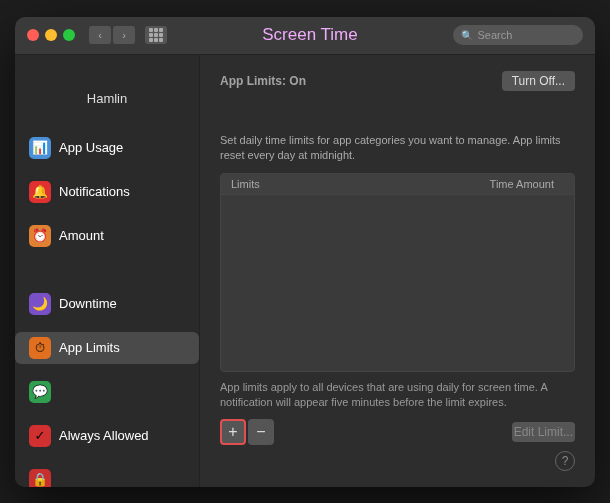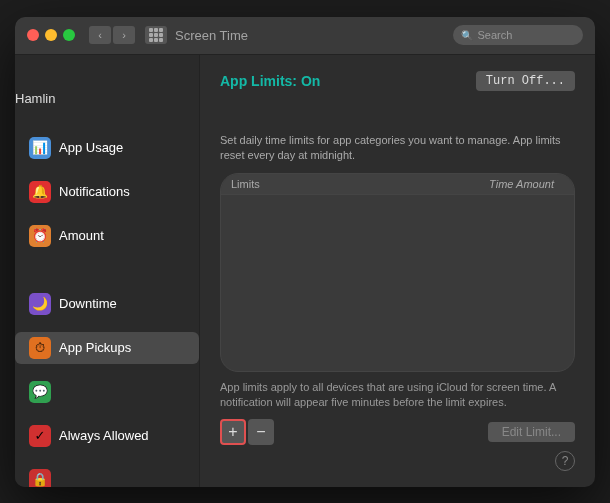--- a/index.html
+++ b/index.html
@@ -72,22 +72,23 @@
       display: flex;
       align-items: center;
       justify-content: center;
       color: #aaa;
       font-size: 11px;
       cursor: pointer;
       margin-left: 2px;
     }
     .title-text {
       flex: 1;
-      color: #a3a3a3;
-      font-size: 13px;
+      text-align: center;
+      color: #f0abfc;
+      font-size: 17px;
       font-weight: 500;
     }
     .search-bar {
       width: 130px;
       height: 20px;
       background: #555;
       border-radius: 10px;
       display: flex;
       align-items: center;
       padding: 0 8px;
@@ -106,20 +107,21 @@
       display: flex;
       flex: 1;
       overflow: hidden;
     }
     
     .sidebar {
       width: 185px;
       background: #2a2a2a;
       display: flex;
       flex-direction: column;
+      align-items: center;
       padding: 16px 0 10px 0;
       border-right: 1px solid #222;
       flex-shrink: 0;
       gap: 12px;
     }
     .avatar {
       width: 64px;
       height: 64px;
       border-radius: 50%;
       background: #888;
@@ -201,61 +203,60 @@
       flex-direction: column;
       overflow: hidden;
     }
     .content-header {
       display: flex;
       align-items: center;
       justify-content: space-between;
       margin-bottom: 6px;
     }
     .app-limits-title {
-      color: #14b8a6;
-      font-size: 14px;
+      color: #a3a3a3;
+      font-size: 12px;
       font-weight: 600;
     }
     .turn-off-btn {
       background: #555;
       border: none;
       border-radius: 4px;
       color: #ddd;
       font-size: 12px;
       padding: 3px 10px;
       cursor: pointer;
-      font-family: Liberation Mono, monospace;
     }
     .subtitle-text {
       color: #aaa;
       font-size: 11px;
       line-height: 1.4;
       margin-bottom: 10px;
       margin-top: 36px;
     }
     .table-container {
       flex: 1;
       background: #3a3a3a;
-      border-radius: 18px;
+      border-radius: 4px;
       overflow: hidden;
       margin-bottom: 8px;
       border: 1px solid #444;
     }
     .table-header {
       display: flex;
       padding: 4px 10px;
       background: #404040;
       border-bottom: 1px solid #444;
     }
     .table-col {
       color: #aaa;
       font-size: 11px;
     }
     .table-col-limits { flex: 1; }
-    .table-col-time { flex: 1; text-align: right; padding-right: 10px; font-style: italic; }
+    .table-col-time { flex: 1; text-align: right; padding-right: 10px; }
     .table-rows {
       padding: 4px 0;
     }
     .footer-note {
       color: #999;
       font-size: 11px;
       line-height: 1.4;
       margin-bottom: 8px;
     }
     .toolbar-row {
@@ -293,21 +294,21 @@
       color: #ddd;
       font-size: 16px;
       font-weight: 300;
     }
     .edit-limit-btn {
       background: #555;
       border: none;
       border-radius: 4px;
       color: #888;
       font-size: 12px;
-      padding: 3px 14px;
+      padding: 3px 2px;
       cursor: pointer;
     }
     .help-row {
       display: flex;
       justify-content: flex-end;
       margin-top: auto;
       padding-top: 6px;
     }
     .help-icon {
       width: 20px;
@@ -390,21 +391,21 @@
       </div>
 
       <div class="sidebar-divider"></div>
 
       <div class="sidebar-item">
         <div class="sidebar-icon icon-purple">🌙</div>
         <span class="sidebar-label">Downtime</span>
       </div>
       <div class="sidebar-item active">
         <div class="sidebar-icon icon-orange2">⏱</div>
-        <span class="sidebar-label">App Pickups</span>
+        <span class="sidebar-label">App Limits</span>
       </div>
       <div class="sidebar-item">
         <div class="sidebar-icon icon-green">💬</div>
       </div>
       <div class="sidebar-item">
         <div class="sidebar-icon icon-red2">✓</div>
         <span class="sidebar-label">Always Allowed</span>
       </div>
       <div class="sidebar-item">
         <div class="sidebar-icon icon-red3">🔒</div>
@@ -428,21 +429,21 @@
       <div class="table-container">
         <div class="table-header">
           <span class="table-col table-col-limits">Limits</span>
           <span class="table-col table-col-time">Time Amount</span>
         </div>
         <div class="table-rows">
           
         </div>
       </div>
 
-      <div class="footer-note">App limits apply to all devices that are using iCloud for screen time. A notification will appear five minutes before the limit expires.</div>
+      <div class="footer-note">App limits apply to all devices that are using daily for screen time. A notification will appear five minutes before the limit expires.</div>
 
       <div class="toolbar-row">
         <div class="toolbar-left">
           <div class="add-btn">+</div>
           <div class="remove-btn">−</div>
         </div>
         <button class="edit-limit-btn">Edit Limit...</button>
       </div>
 
       <div class="help-row">

